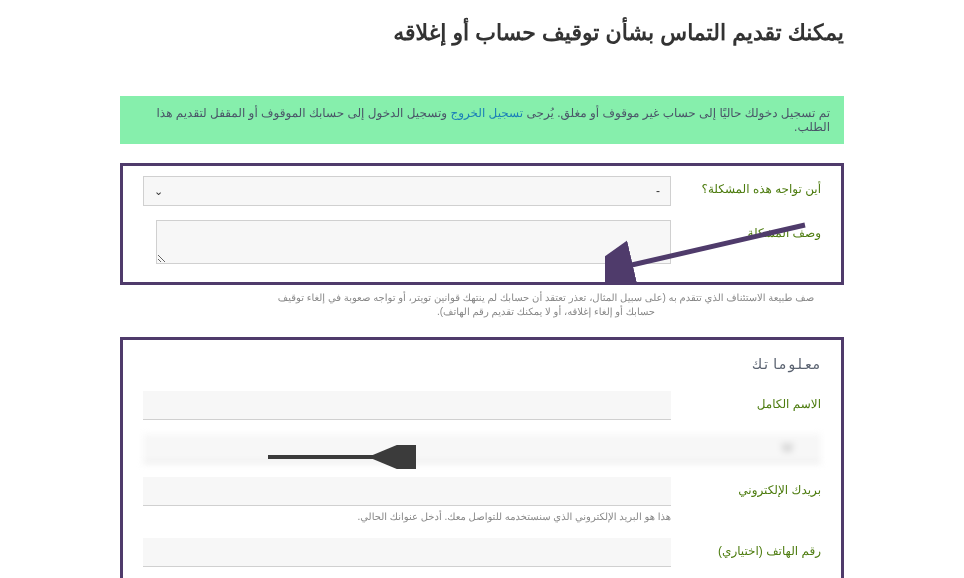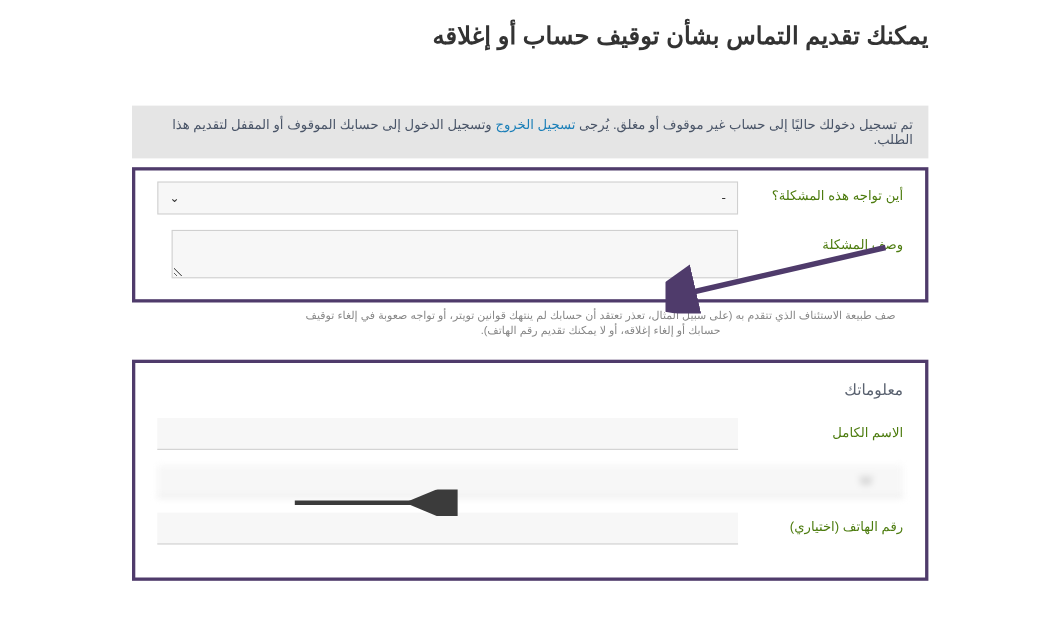--- a/index.html
+++ b/index.html
@@ -1,23 +1,23 @@
 <!DOCTYPE html>
 <html dir="rtl" lang="ar"><head>
 <meta charset="utf-8">
 <style>
 * { box-sizing: border-box; margin: 0; padding: 0; }
 body { font-family: Tahoma, Arial, sans-serif; background: #fff; width: 964px; height: 578px; direction: rtl; }
 .container { width: 100%; padding: 20px 120px 0 120px; }
 .title { font-size: 22px; color: #333; font-weight: bold; margin-bottom: 50px; }
-.alert { background: #e5e5e5; padding: 10px 14px; font-size: 12px; color: #4a5568; margin-bottom: 8px; }
+.alert { background: #86efac; padding: 10px 14px; font-size: 12px; color: #4a5568; margin-bottom: 19px; }
 .alert a { color: #1b7fb8; text-decoration: none; }
 .section1 { border: 3px solid #4f3b6b; padding: 10px 20px 14px 20px; margin-bottom: 4px; position: relative; }
 .section2 { border: 3px solid #4f3b6b; padding: 16px 20px 12px 20px; position: relative; margin-top: 18px; }
-.section-title { font-size: 14px; color: #5a6270; text-align: right; margin-bottom: 18px; }
+.section-title { font-size: 14px; color: #5a6270; text-align: right; margin-bottom: 18px; font-family: Liberation Mono, monospace; }
 .field-row { display: flex; align-items: flex-start; margin-bottom: 14px; gap: 20px; }
 .field-label { width: 130px; font-size: 12px; color: #4d7c0f; text-align: right; padding-top: 6px; flex-shrink: 0; }
 .field-control { flex: 1; }
 .form-input { width: 100%; border: none; border-bottom: 1px solid #d0d0d0; background: #f7f7f7; padding: 7px 10px; font-size: 12px; color: #333; direction: rtl; }
 .form-select { width: 100%; border: 1px solid #d0d0d0; background: #f7f7f7; padding: 7px 10px; font-size: 12px; color: #333; direction: rtl; position: relative; display: flex; justify-content: space-between; align-items: center; }
 .form-textarea { width: 100%; border: 1px solid #d0d0d0; background: #f7f7f7; padding: 7px 10px; font-size: 12px; min-height: 36px; resize: vertical; direction: rtl; font-family: inherit; }
 .hint { font-size: 10px; color: #888; margin-top: 4px; line-height: 1.4; text-align: right; }
 .username-wrap { position: relative; }
 .username-wrap .at { position: absolute; right: 8px; top: 50%; transform: translateY(-50%); color: #888; font-size: 13px; }
 .username-input { padding-right: 28px !important; }
@@ -69,20 +69,27 @@
       </div>
     </div>
 
     <div class="field-row">
       <div class="field-control username-wrap">
         <span class="at">@</span>
         <input type="text" class="form-input username-input blur-val" value="W" style="">
       </div>
     </div>
 
+    <div class="field-row">
+      <div class="field-label">بريدك الإلكتروني</div>
+      <div class="field-control">
+        <input type="text" class="form-input" value="" style="">
+        <div class="hint">هذا هو البريد الإلكتروني الذي سنستخدمه للتواصل معك. أدخل عنوانك الحالي.</div>
+      </div>
+    </div>
 
     <div class="field-row" style="margin-bottom:18px;">
       <div class="field-label">رقم الهاتف (اختياري)</div>
       <div class="field-control">
         <input type="text" class="form-input" value="" style="">
       </div>
     </div>
   </div>
 </div>
 

